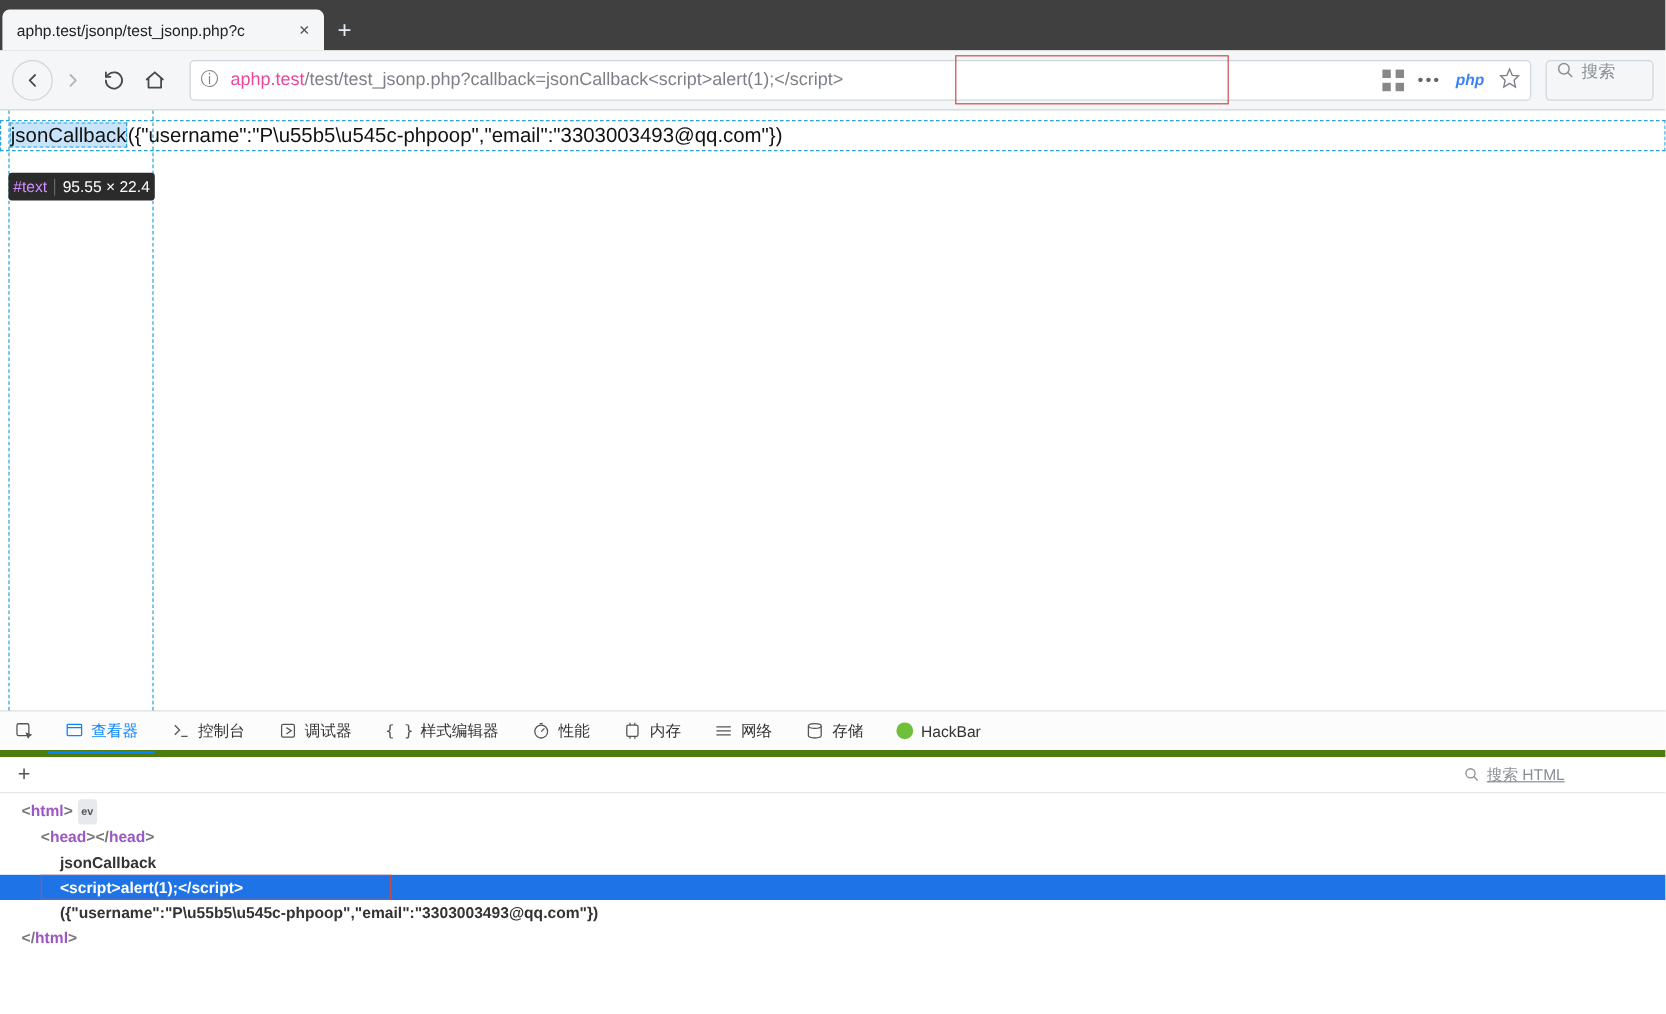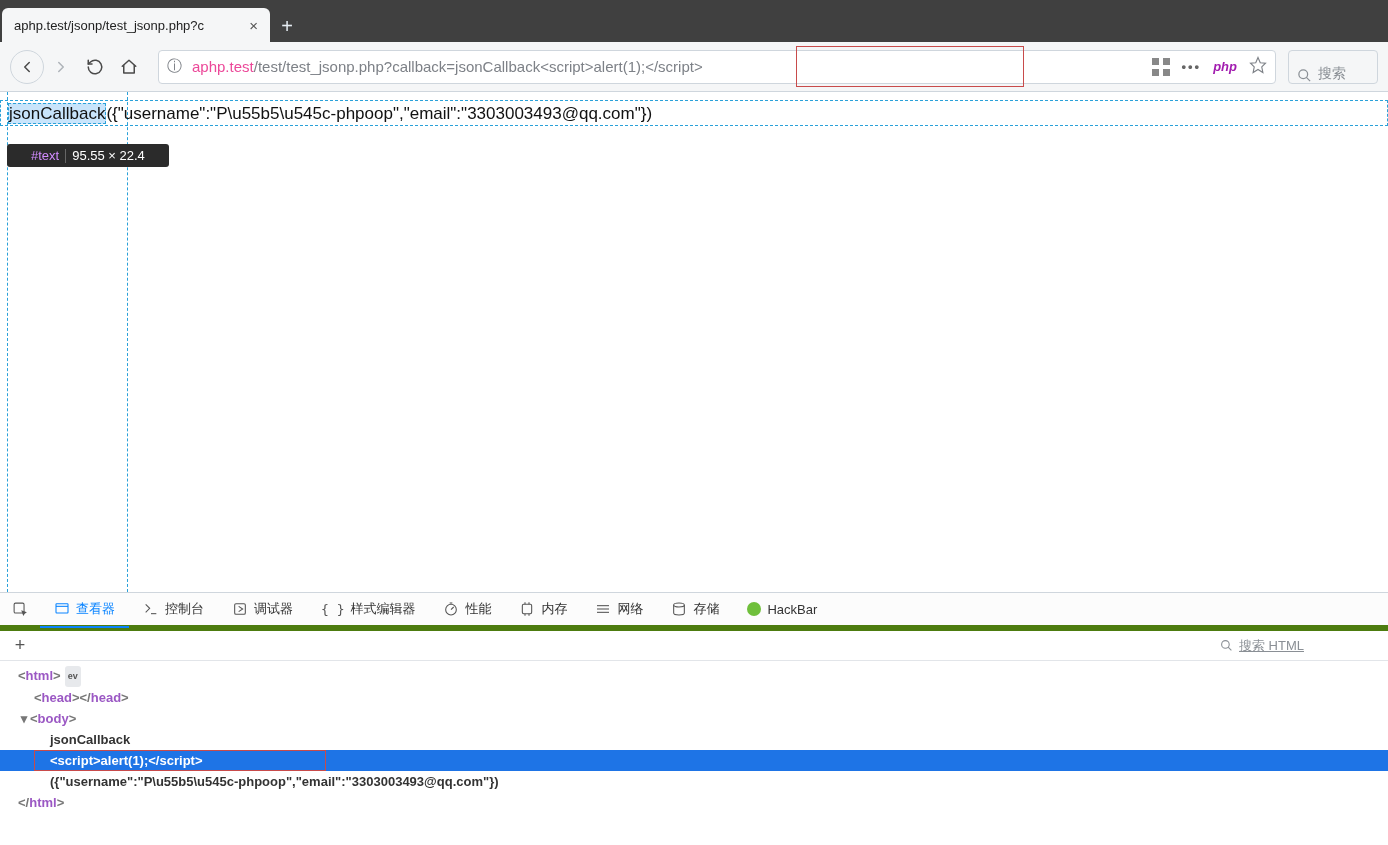--- a/index.html
+++ b/index.html
@@ -23,33 +23,33 @@
 .urlbar .path{color:#7d8187;}
 .urlbar .script{color:#7d8187;}
 .redbox-url{position:absolute;border:1px solid #c84b4b;height:41px;width:228px;left:796px;top:46px;pointer-events:none;}
 .urlicons{display:flex;align-items:center;gap:12px;margin-left:auto;color:#7d8187;font-size:13px;}
 .urlicons .qr{width:18px;height:18px;background:
  linear-gradient(#888,#888) 0 0/7px 7px no-repeat,
  linear-gradient(#888,#888) 11px 0/7px 7px no-repeat,
  linear-gradient(#888,#888) 0 11px/7px 7px no-repeat,
  linear-gradient(#888,#888) 11px 11px/7px 7px no-repeat;}
 .urlicons .dots{letter-spacing:2px;font-weight:bold;color:#666;}
-.urlicons .php{font-style:italic;color:#a21caf;font-weight:bold;}
+.urlicons .php{font-style:italic;color:#3b82f6;font-weight:bold;}
 .urlicons .star svg{width:18px;height:18px;stroke:#7d8187;fill:none;stroke-width:1.5;}
-.searchbox{width:90px;height:34px;border:1px solid #cfd6dd;border-radius:4px;display:flex;align-items:flex-end;padding:0 8px;color:#8a8f95;font-size:14px;}
+.searchbox{width:90px;height:34px;border:1px solid #cfd6dd;border-radius:4px;display:flex;align-items:flex-start;padding:0 8px;color:#8a8f95;font-size:14px;}
 .searchbox svg{width:15px;height:15px;stroke:#8a8f95;fill:none;stroke-width:2;margin-right:6px;}
 
 
 .content{position:relative;height:500px;}
 .dashed-row{position:absolute;left:0;right:0;top:8px;height:26px;border:1px dashed #2aa1d9;}
 .dashed-v1{position:absolute;border-left:1px dashed #2aa1d9;top:0;bottom:0;left:7px;}
 .dashed-v2{position:absolute;border-left:1px dashed #2aa1d9;top:0;bottom:0;left:127px;}
 .body-text{position:absolute;top:8px;left:8px;font-size:17px;font-family:Consolas,monospace;color:#111;line-height:26px;white-space:nowrap;}
 .body-text .hilite{background:#c8e4fb;border:1px dashed #2aa1d9;}
-.inspect-tip{position:absolute;left:7px;top:52px;background:#2b2b2b;color:#fff;font-size:13px;padding:4px 24px;border-radius:3px;display:flex;align-items:center;gap:6px;justify-content:flex-end;}
+.inspect-tip{position:absolute;left:7px;top:52px;background:#2b2b2b;color:#fff;font-size:13px;padding:4px 4px;border-radius:3px;display:flex;align-items:center;gap:6px;justify-content:flex-end;}
 .inspect-tip .tag{color:#d28cff;}
 .inspect-tip .sep{width:1px;height:14px;background:#666;}
 
 
 .devtools{border-top:1px solid #cfd6dd;}
 .dt-tabs{height:38px;display:flex;align-items:center;background:#fcfcfc;border-bottom:6px solid #4d7c0f;}
 .dt-pick{width:40px;display:flex;align-items:center;justify-content:center;color:#666;}
 .dt-pick svg{width:17px;height:17px;stroke:#555;fill:none;stroke-width:1.5;}
 .dt-tab{height:38px;display:flex;align-items:center;gap:6px;padding:0 14px;font-size:13px;color:#333;cursor:pointer;}
 .dt-tab.active{color:#0a84ff;box-shadow:inset 0 -2px 0 #0a84ff;}
@@ -228,21 +228,20 @@
           <circle cx="10" cy="10" r="7"></circle>
           <line x1="21" y1="21" x2="15" y2="15"></line>
         </svg>
       <span>搜索 HTML</span>
     </div>
   </div>
 
   <div class="dt-dom">
     <div class="row"><span class="pun">&lt;</span><span class="tg">html</span><span class="pun">&gt;</span><span class="ev">ev</span></div>
     <div class="row i1"><span class="pun">&lt;</span><span class="tg">head</span><span class="pun">&gt;&lt;/</span><span class="tg">head</span><span class="pun">&gt;</span></div>
-    <div class="row"><span class="tw">▾</span><span class="pun">&lt;</span><span class="tg">body</span><span class="pun">&gt;</span></div>
     <div class="row i2">jsonCallback</div>
     <div class="selwrap">
       <div class="redrect"></div>
       <div class="row i2 sel"><span class="pun">&lt;</span><span class="tg">script</span><span class="pun">&gt;</span>alert(1);<span class="pun">&lt;/</span><span class="tg">script</span><span class="pun">&gt;</span></div>
     </div>
     <div class="row i2">({"username":"P\u55b5\u545c-phpoop","email":"3303003493@qq.com"})</div>
     <div class="row"><span class="pun">&lt;/</span><span class="tg">html</span><span class="pun">&gt;</span></div>
   </div>
 </div>
 

